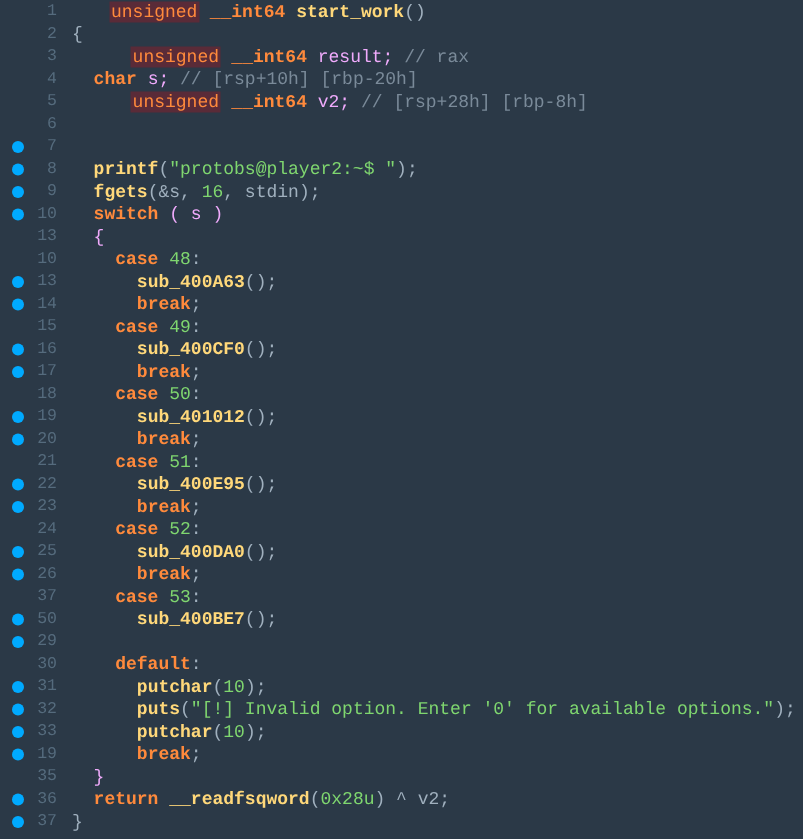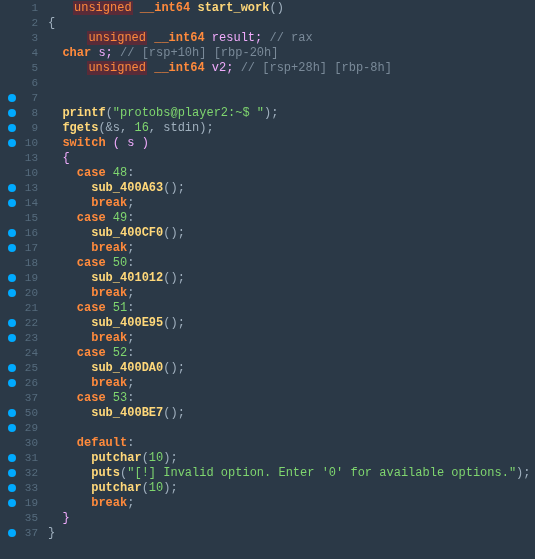--- a/index.html
+++ b/index.html
@@ -289,17 +289,24 @@
     </div>
     <div class="line">
       <div class="gutter">
         <span class="linenum">35</span>
       </div>
       <div class="code"><span class="op">  }</span></div>
     </div>
     <div class="line">
       <div class="gutter">
         <div class="bp"></div>
+        <span class="linenum">36</span>
+      </div>
+      <div class="code"><span class="op">  </span><span class="type">return</span><span class="op"> </span><span class="fn">__readfsqword</span><span class="pun">(</span><span class="num">0x28u</span><span class="pun">) ^ v2;</span></div>
+    </div>
+    <div class="line">
+      <div class="gutter">
+        <div class="bp"></div>
         <span class="linenum">37</span>
       </div>
       <div class="code"><span class="pun">}</span></div>
     </div>
   </div>
 
 </body></html>

